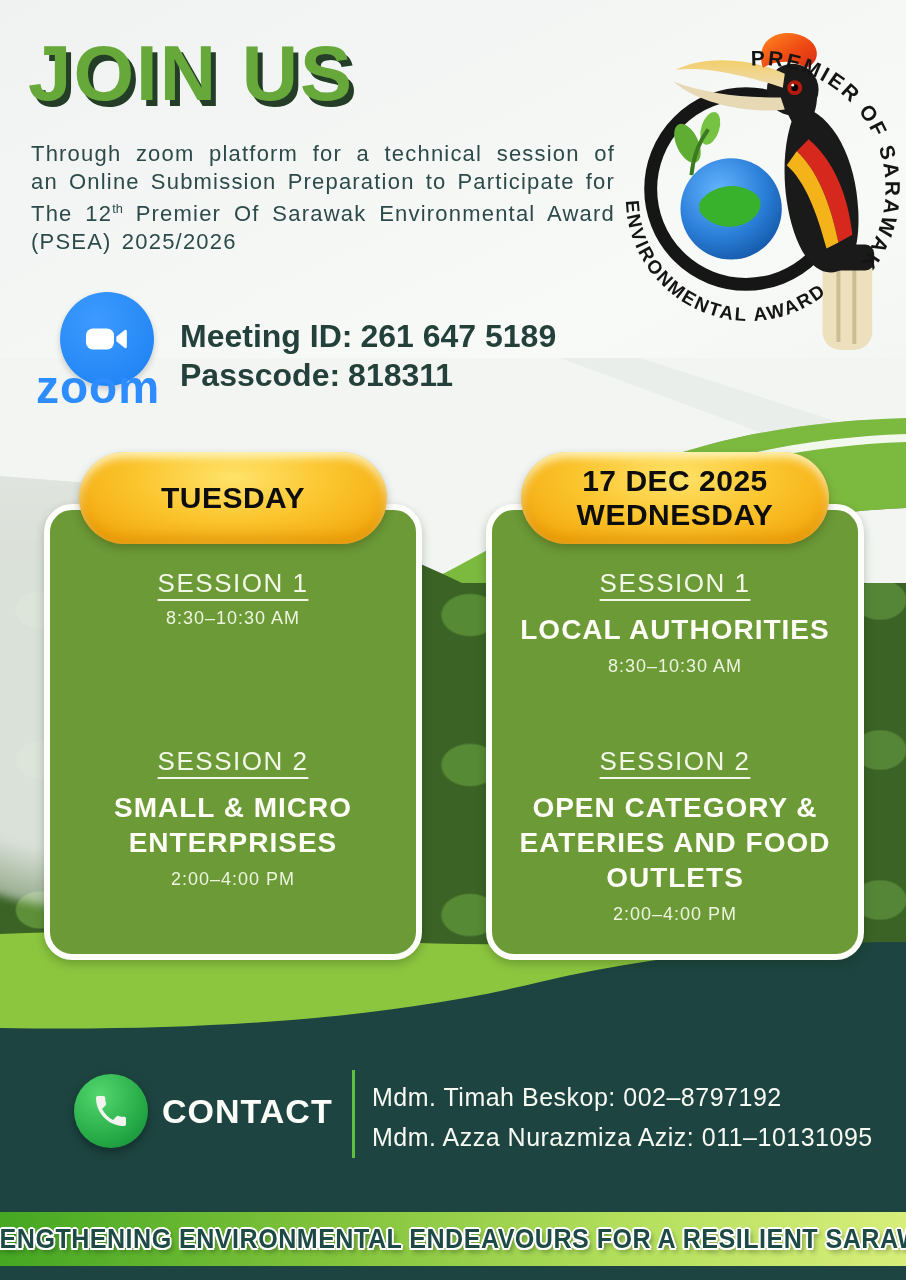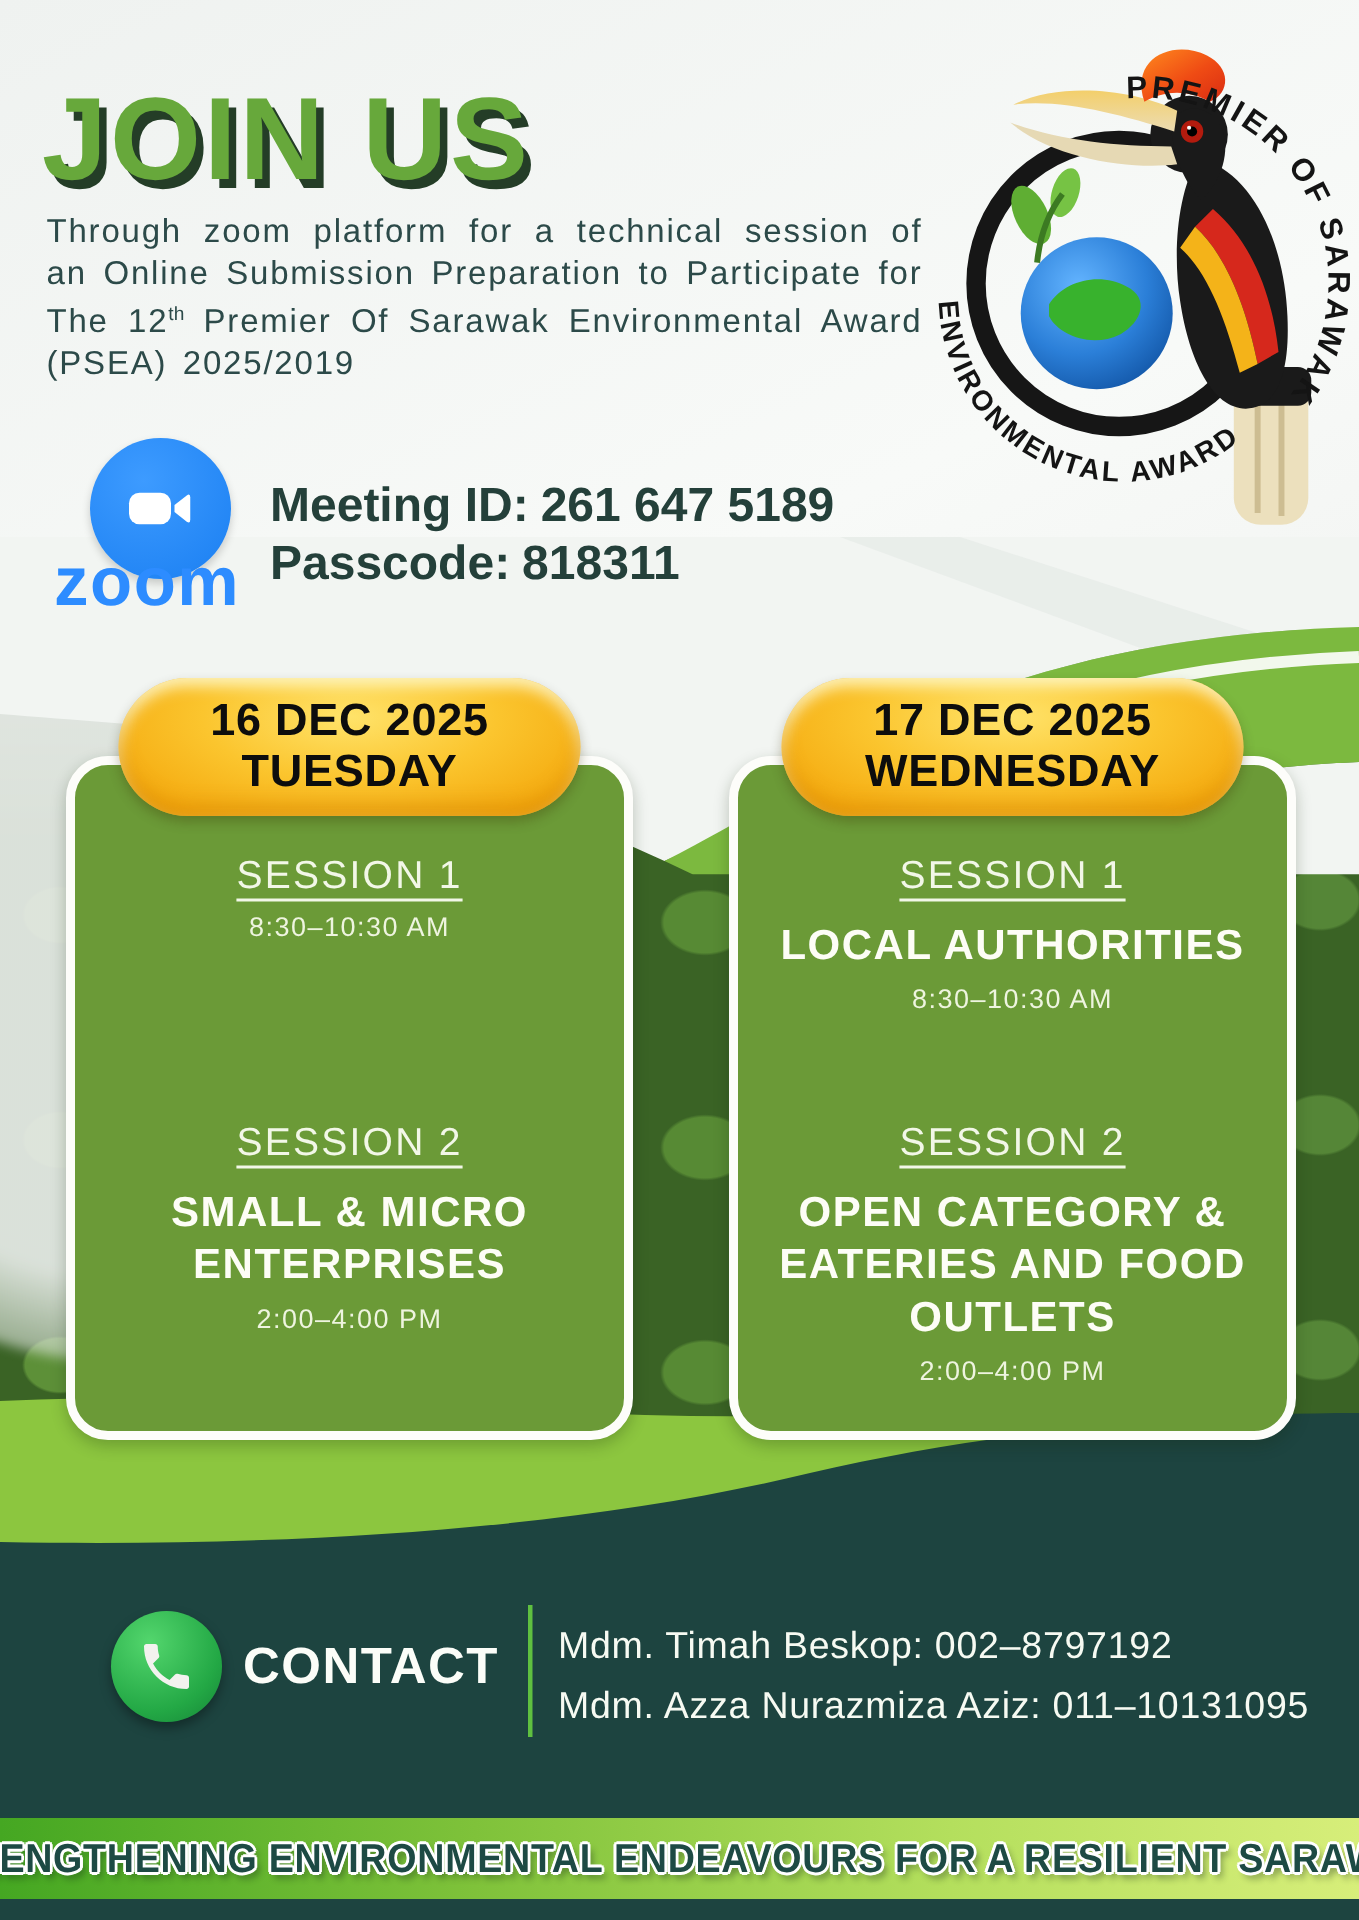--- a/index.html
+++ b/index.html
@@ -8,21 +8,20 @@
   .poster {
     position:relative; width:906px; height:1280px; overflow:hidden;
     background:linear-gradient(155deg,#eff2f0 0%,#f8faf8 35%,#eceeec 70%,#f3f5f3 100%);
   }
   
   .title {
     position:absolute; left:28px; top:28px;
     font-size:78px; font-weight:900; letter-spacing:2px;
     color:#67a83b; text-shadow:5px 6px 0 #243d27;
     font-family:"Liberation Sans", sans-serif;
-    margin-top:19px;
   }
   .intro {
     position:absolute; left:31px; top:140px; width:584px;
     font-size:22px; line-height:27.5px; letter-spacing:1.2px; word-spacing:3px;
     color:#2c4a49; text-align:justify; font-weight:500;
   }
   .intro sup { font-size:0.58em; letter-spacing:0; }
   
   .zoom-circle {
     position:absolute; left:60px; top:292px; width:94px; height:94px;
@@ -126,21 +125,21 @@
 
   <svg class="top-wave" viewBox="0 0 906 225" preserveAspectRatio="none">
     <path d="M0,0 H906 V60 C760,64 640,96 540,160 C505,184 472,204 443,216 C380,188 300,148 180,134 C110,126 50,122 0,118 Z" fill="#f2f5f2"></path>
     <path d="M560,0 L906,128 L906,86 L640,0 Z" fill="#e2e7e3" opacity="0.55"></path>
     <path d="M906,150 C760,156 640,196 556,225 L906,225 Z" fill="#f2f5f2"></path>
     <path d="M443,216 C505,184 540,160 540,160 C640,96 760,64 906,60 L906,150 C760,156 640,196 556,225 L462,225 Z" fill="#7cb93f"></path>
     <path d="M906,80 C740,86 628,130 512,202" stroke="#ffffff" stroke-width="8" fill="none" opacity="0.9"></path>
   </svg>
 
   <div class="title">JOIN US</div>
-  <p class="intro"><span>Through zoom platform for a technical session of an Online Submission Preparation to Participate for The 12</span><sup>th</sup><span> Premier Of Sarawak Environmental Award (PSEA) 2025/2019</span></p>
+  <p class="intro"><span>Through zoom platform for a technical session of an Online Submission Preparation to Participate for The 12</span><sup>th</sup><span> Premier Of Sarawak Environmental Award (PSEA) 2025/2026</span></p>
 
   <div class="zoom-circle">
     <svg width="56" height="56" viewBox="0 0 48 48">
       <rect x="6" y="15" width="24" height="18" rx="6" fill="#ffffff"></rect>
       <path d="M32,22 L39,16.5 Q41,15.2 41,17.6 L41,30.4 Q41,32.8 39,31.5 L32,26 Z" fill="#ffffff"></path>
     </svg>
   </div>
   <div class="zoom-word">zoom</div>
   <div class="meeting">
     <div><span class="lbl">Meeting ID:</span><span>261 647 5189</span></div>
@@ -195,21 +194,20 @@
       </text>
     </svg>
   </div>
 
   <svg class="bottom-wave" viewBox="0 0 906 362" preserveAspectRatio="none">
     <path d="M0,16 C180,8 320,24 460,26 C620,28 760,20 906,28 L906,362 L0,362 Z" fill="#8cc63f"></path>
     <path d="M0,110 C220,114 400,98 540,64 C660,36 790,24 906,24 L906,362 L0,362 Z" fill="#1d4440"></path>
   </svg>
 
   <div class="badge badge-left">
-    <div>16 DEC 2025</div>
     <div>TUESDAY</div>
   </div>
   <div class="badge badge-right">
     <div>17 DEC 2025</div>
     <div>WEDNESDAY</div>
   </div>
 
   <div class="card card-left">
     <div class="sess sess-1">
       <div><span class="sess-label">SESSION 1</span></div>

